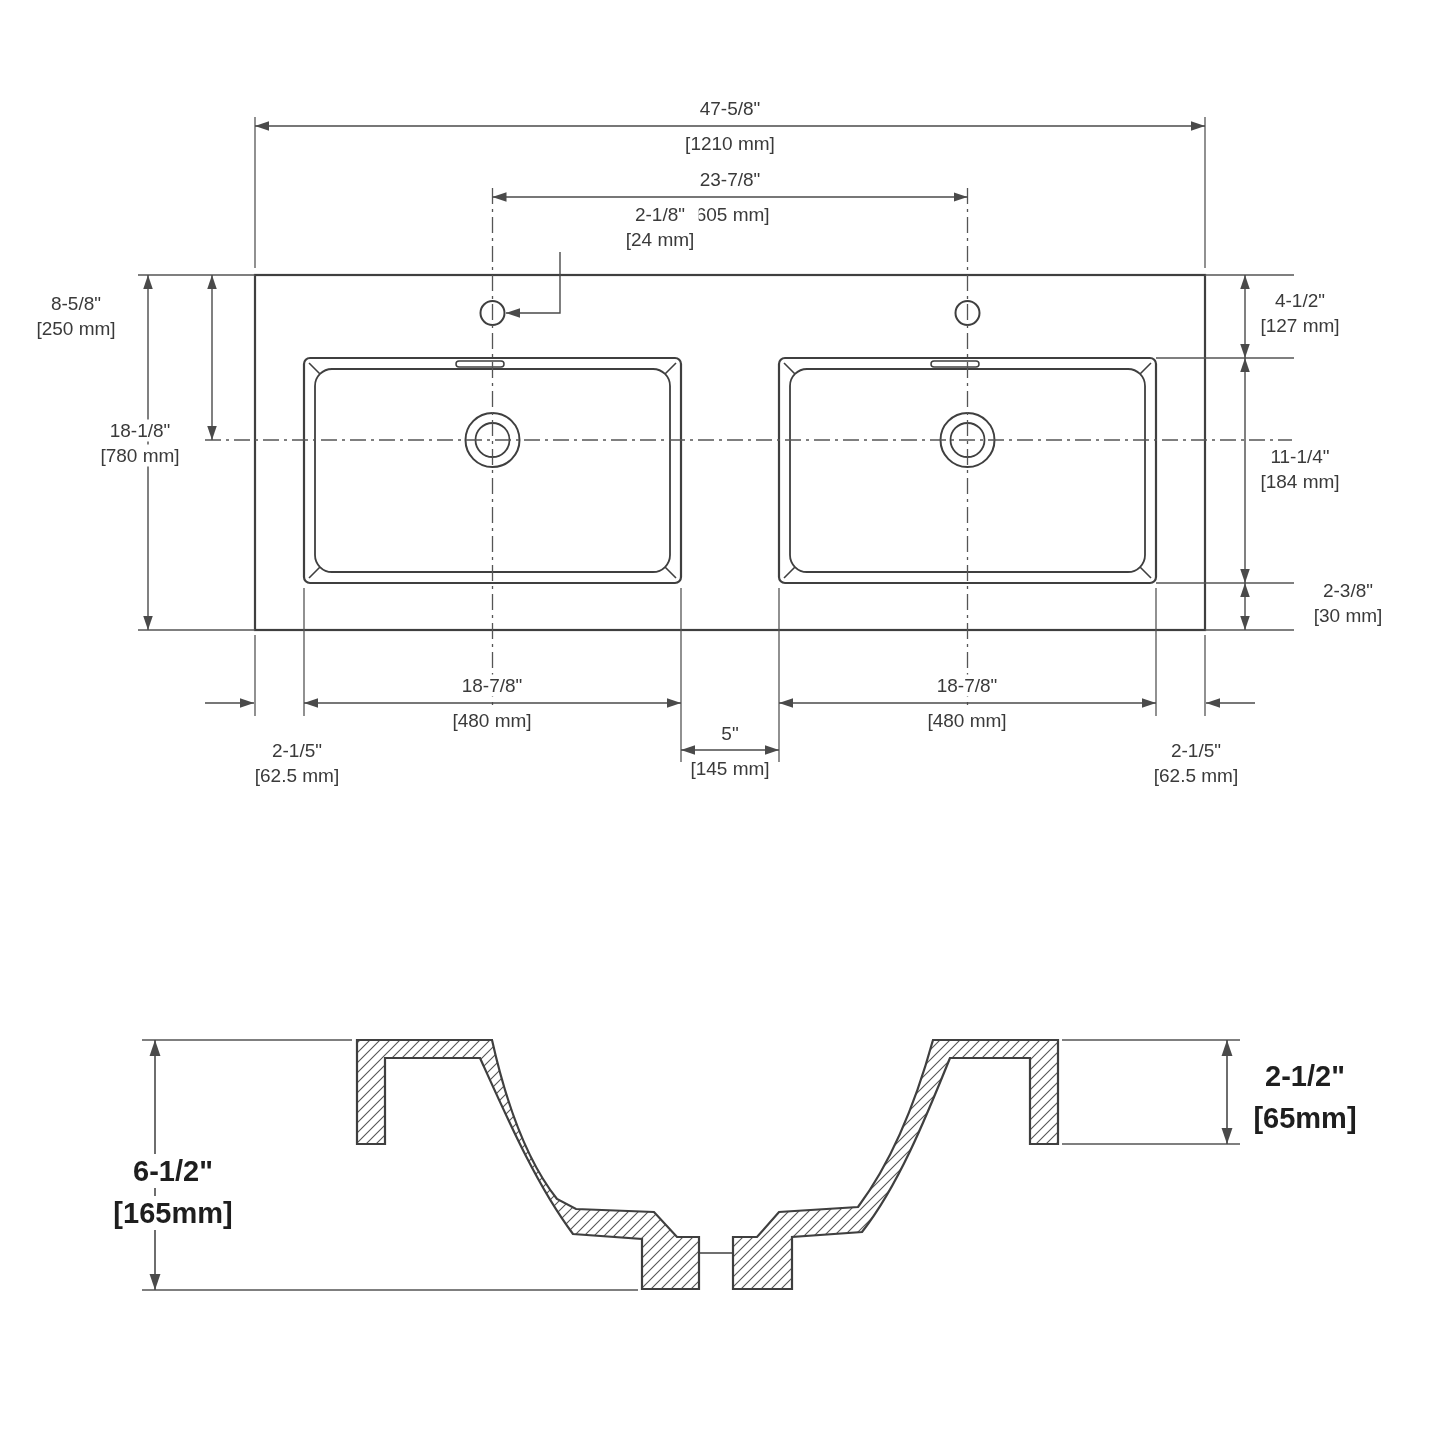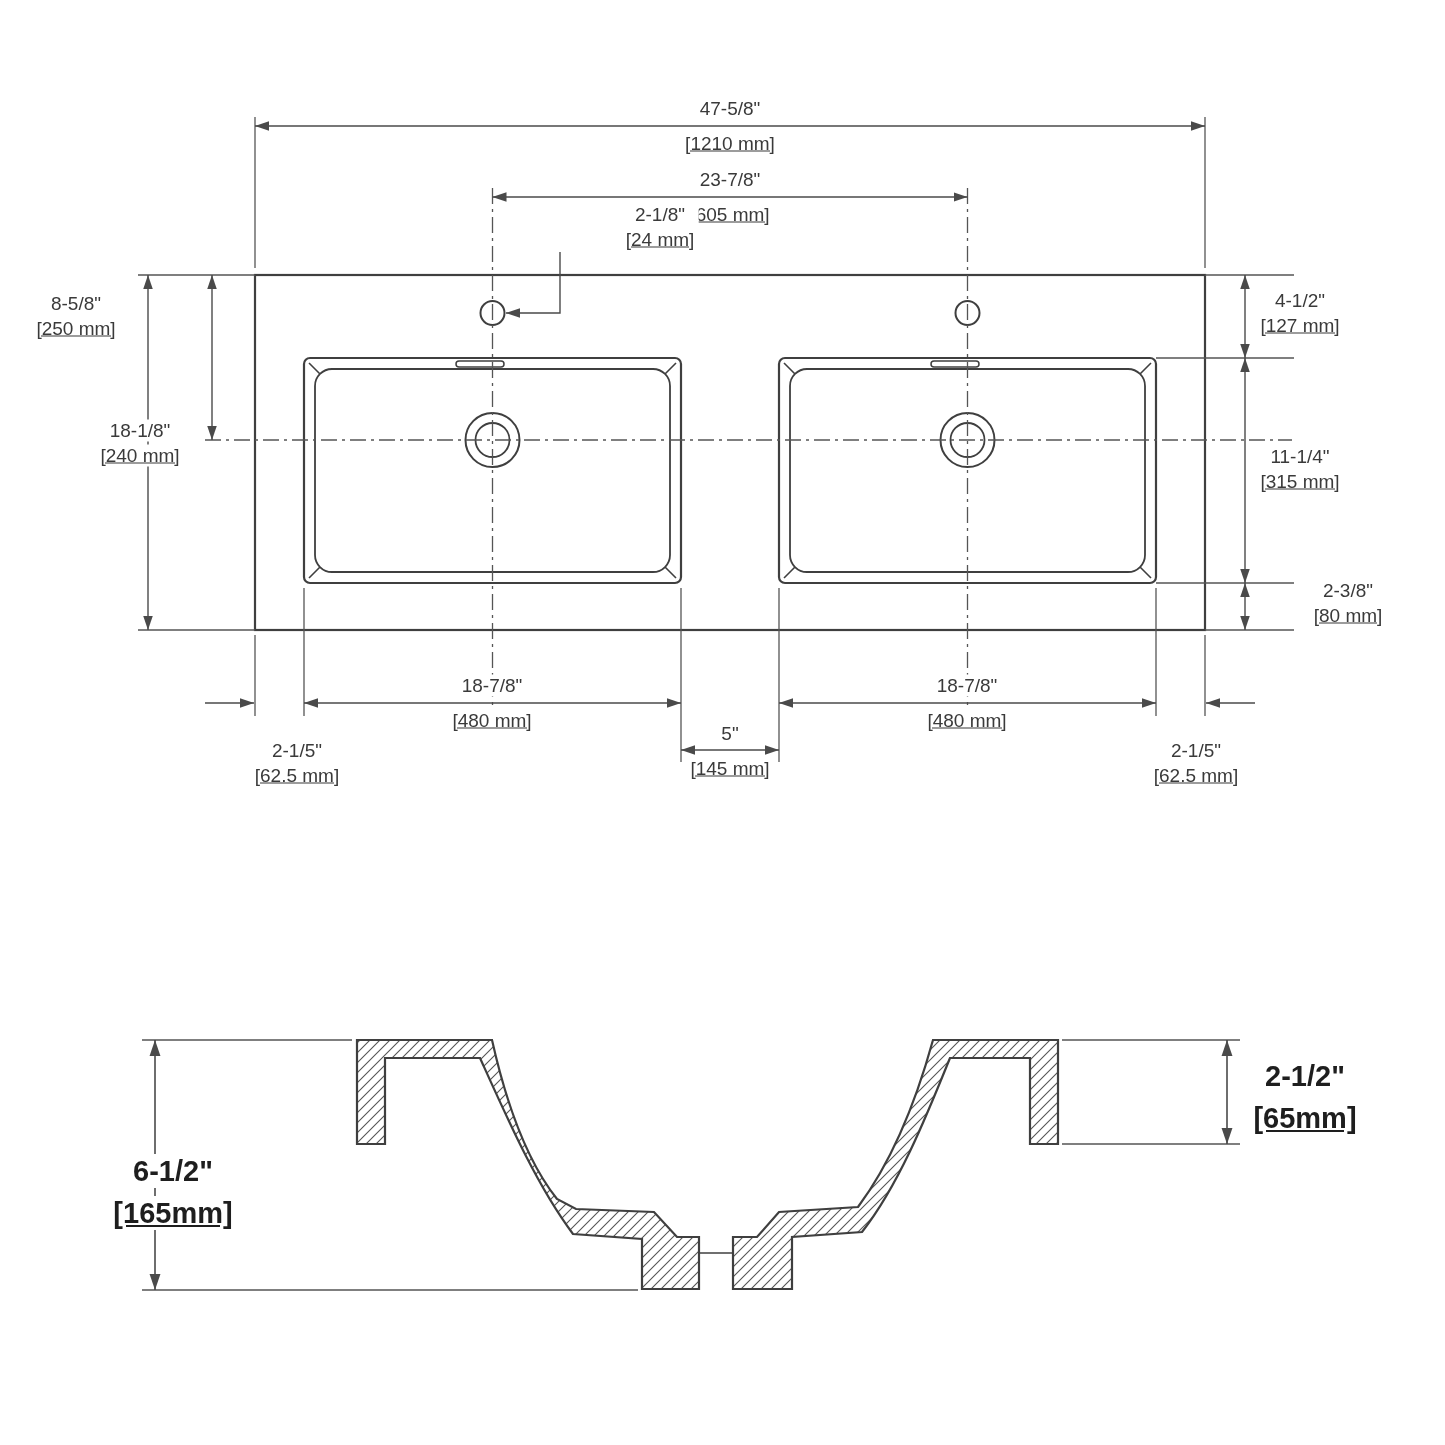--- a/index.html
+++ b/index.html
@@ -15,21 +15,21 @@
     position:absolute;
     transform:translate(-50%,-50%);
     text-align:center;
     color:#3a3a3a;
     font-size:19px;
     line-height:22px;
     white-space:nowrap;
   }
   .lbl .din,.lbl .dmm{display:inline-block;background:#ffffff;padding:0 4px;}
   .lbl .din{display:block;}
-  .lbl .dmm{display:block;text-decoration:underline;}
+  .lbl .dmm{display:block;}
   .split .din{margin-bottom:13px;}
   .tight .din{margin-bottom:3px;}
   .big{font-size:29px;line-height:34px;font-weight:bold;color:#1e1e1e;}
   .big .din{margin-bottom:8px;}
 </style>
 </head>
 <body>
 
 <div class="canvas">
 
@@ -157,36 +157,36 @@
     <span class="dmm">[24 mm]</span>
   </div>
 
   <div class="lbl tight" style="left:76px;top:316px;">
     <span class="din">8-5/8"</span>
     <span class="dmm">[250 mm]</span>
   </div>
 
   <div class="lbl tight" style="left:140px;top:443px;">
     <span class="din">18-1/8"</span>
-    <span class="dmm">[240 mm]</span>
+    <span class="dmm">[780 mm]</span>
   </div>
 
   <div class="lbl tight" style="left:1300px;top:313px;">
     <span class="din">4-1/2"</span>
     <span class="dmm">[127 mm]</span>
   </div>
 
   <div class="lbl tight" style="left:1300px;top:469px;">
     <span class="din">11-1/4"</span>
-    <span class="dmm">[315 mm]</span>
+    <span class="dmm">[184 mm]</span>
   </div>
 
   <div class="lbl tight" style="left:1348px;top:603px;">
     <span class="din">2-3/8"</span>
-    <span class="dmm">[80 mm]</span>
+    <span class="dmm">[30 mm]</span>
   </div>
 
   <div class="lbl split" style="left:492px;top:703px;">
     <span class="din">18-7/8"</span>
     <span class="dmm">[480 mm]</span>
   </div>
 
   <div class="lbl split" style="left:967px;top:703px;">
     <span class="din">18-7/8"</span>
     <span class="dmm">[480 mm]</span>

